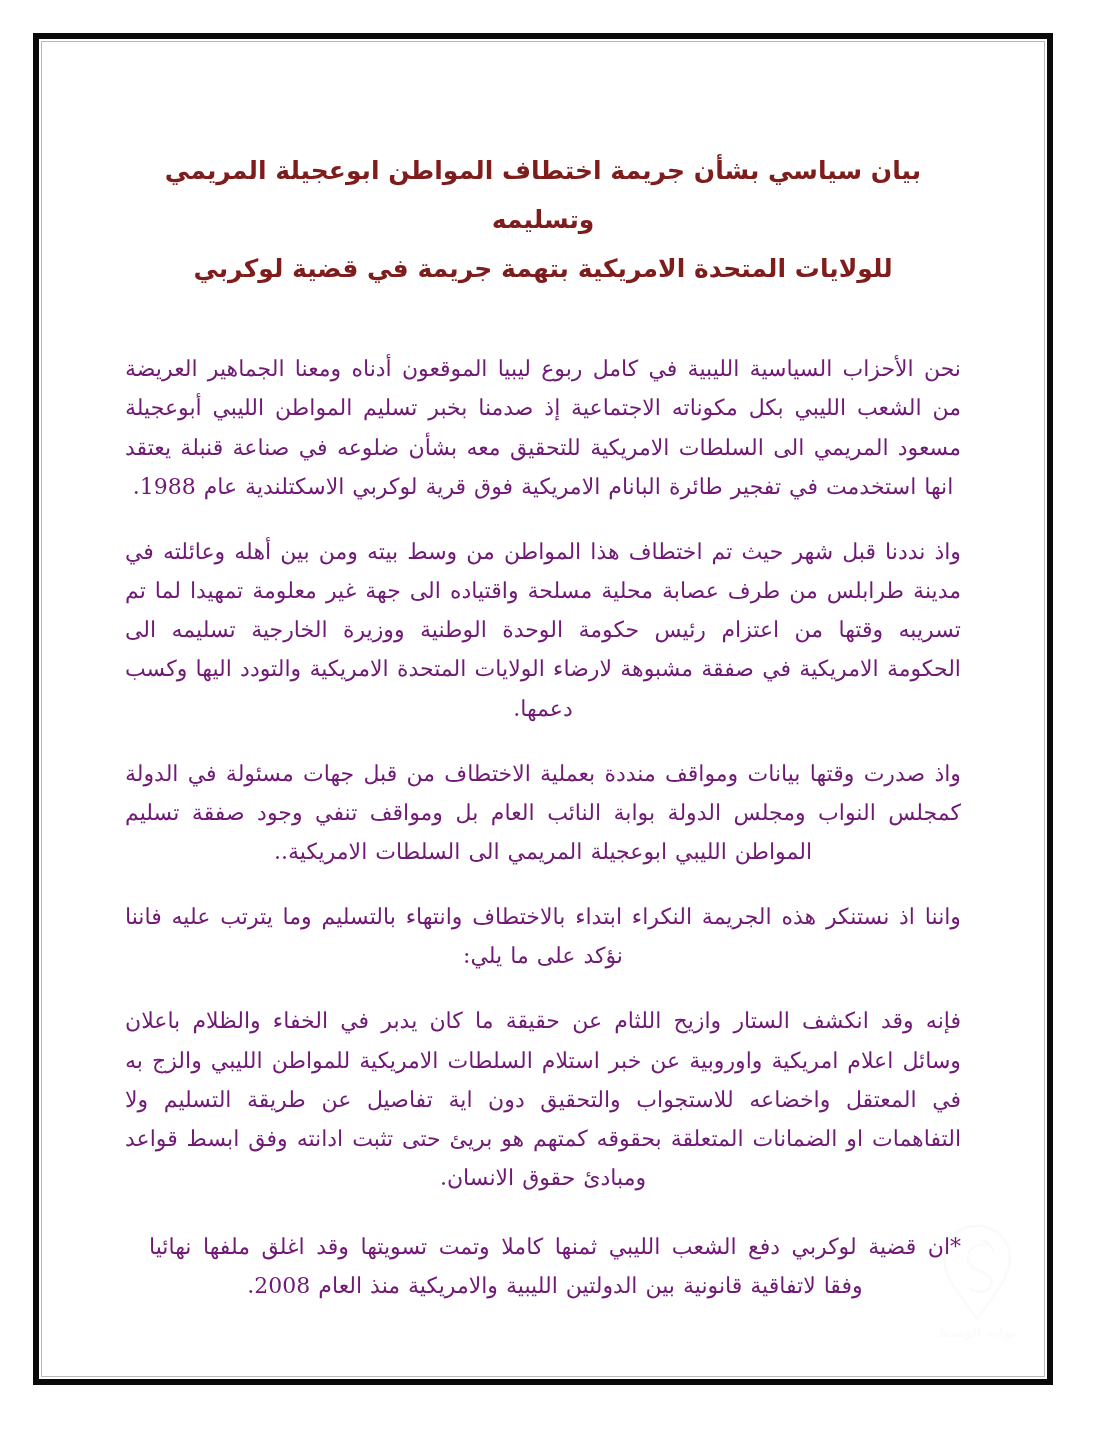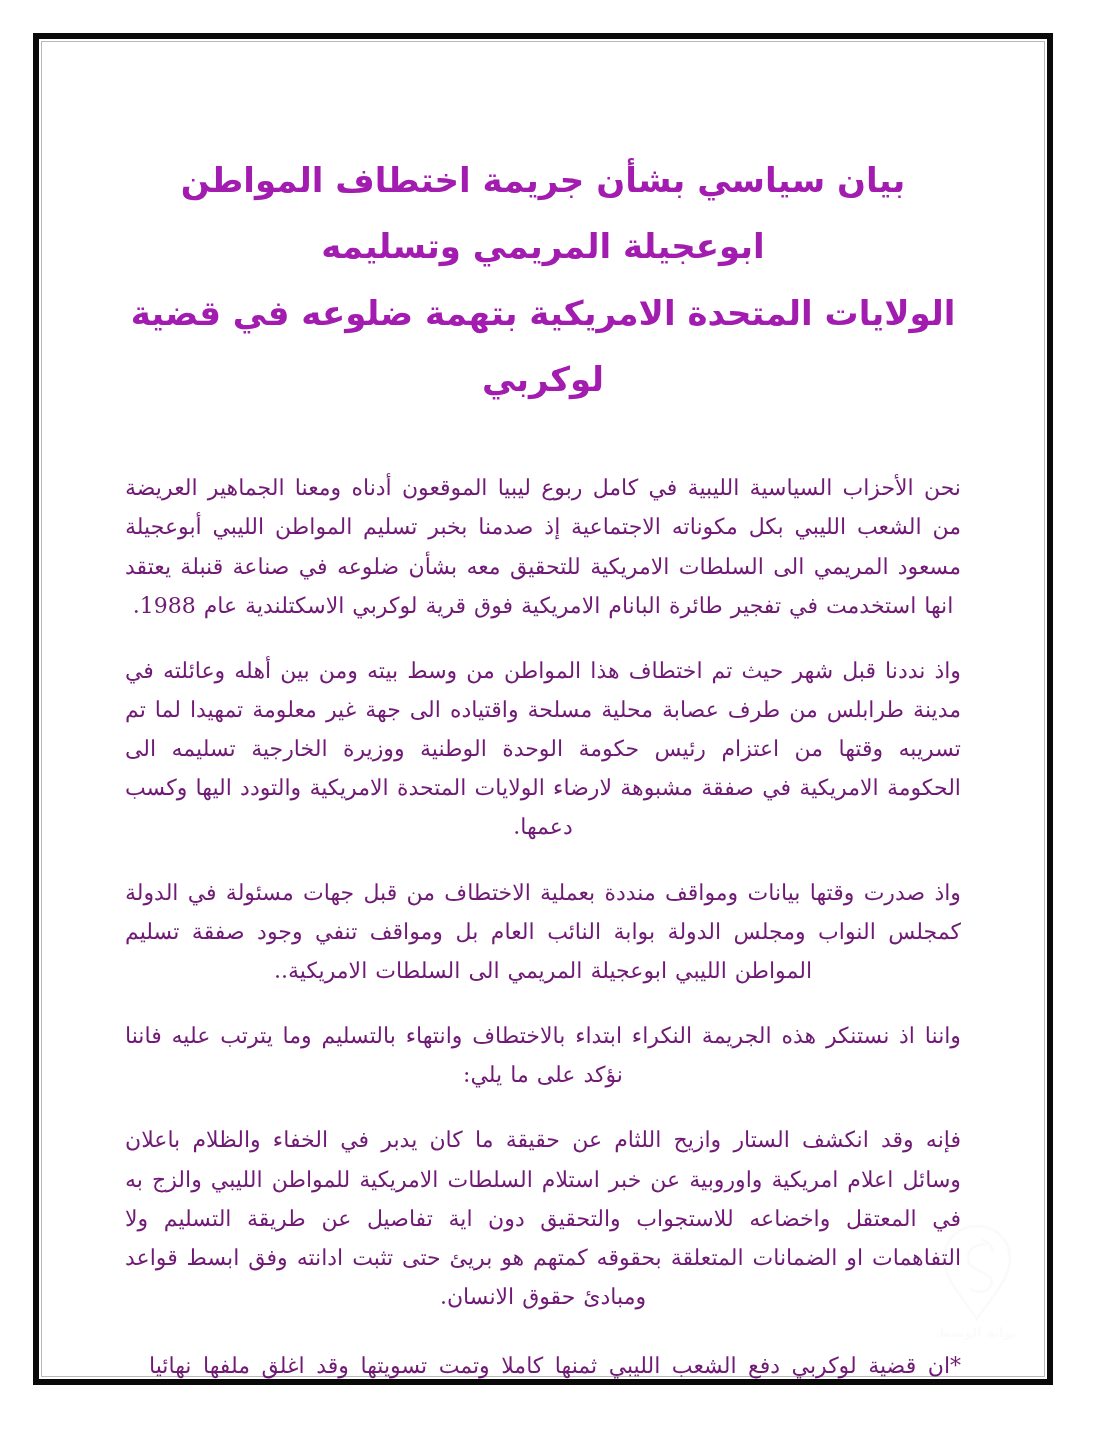--- a/index.html
+++ b/index.html
@@ -45,23 +45,23 @@
     box-sizing: border-box;
     padding: 108px 78px 0 78px;
     z-index: 2;
   }
 
   
   #statement-title {
     text-align: center;
     font-family: "DejaVu Sans", "Liberation Sans", sans-serif;
     font-weight: bold;
-    font-size: 34px;
+    font-size: 25px;
     line-height: 1.95;
-    color: #a21caf;
+    color: #7f1d1d;
     letter-spacing: 0px;
     margin: 0 0 56px 0;
     padding: 0 12px;
   }
   #statement-title .tline {
     display: block;
   }
 
   
   .body-block {
@@ -113,21 +113,21 @@
   }
 </style>
 </head>
 <body>
 
 <div id="document-page">
   <div id="page-inner">
 
     <h1 id="statement-title">
       <span class="tline">بيان سياسي بشأن جريمة اختطاف المواطن ابوعجيلة المريمي وتسليمه</span>
-      <span class="tline">الولايات المتحدة الامريكية بتهمة ضلوعه في قضية لوكربي</span>
+      <span class="tline">للولايات المتحدة الامريكية بتهمة جريمة في قضية لوكربي</span>
     </h1>
 
     <p class="body-block">نحن الأحزاب السياسية الليبية في كامل ربوع ليبيا الموقعون أدناه ومعنا الجماهير العريضة من الشعب الليبي بكل مكوناته الاجتماعية إذ صدمنا بخبر تسليم المواطن الليبي أبوعجيلة مسعود المريمي الى السلطات الامريكية للتحقيق معه بشأن ضلوعه في صناعة قنبلة يعتقد انها استخدمت في تفجير طائرة البانام الامريكية فوق قرية لوكربي الاسكتلندية عام 1988.</p>
     <p class="body-block">واذ نددنا قبل شهر حيث تم اختطاف هذا المواطن من وسط بيته ومن بين أهله وعائلته في مدينة طرابلس من طرف عصابة محلية مسلحة واقتياده الى جهة غير معلومة تمهيدا لما تم تسريبه وقتها من اعتزام رئيس حكومة الوحدة الوطنية ووزيرة الخارجية تسليمه الى الحكومة الامريكية في صفقة مشبوهة لارضاء الولايات المتحدة الامريكية والتودد اليها وكسب دعمها.</p>
     <p class="body-block">واذ صدرت وقتها بيانات ومواقف منددة بعملية الاختطاف من قبل جهات مسئولة في الدولة كمجلس النواب ومجلس الدولة بوابة النائب العام بل ومواقف تنفي وجود صفقة تسليم المواطن الليبي ابوعجيلة المريمي الى السلطات الامريكية..</p>
     <p class="body-block">واننا اذ نستنكر هذه الجريمة النكراء ابتداء بالاختطاف وانتهاء بالتسليم وما يترتب عليه فاننا نؤكد على ما يلي:</p>
     <p class="body-block">فإنه وقد انكشف الستار وازيح اللثام عن حقيقة ما كان يدبر في الخفاء والظلام باعلان وسائل اعلام امريكية واوروبية عن خبر استلام السلطات الامريكية للمواطن الليبي والزج به في المعتقل واخضاعه للاستجواب والتحقيق دون اية تفاصيل عن طريقة التسليم ولا التفاهمات او الضمانات المتعلقة بحقوقه كمتهم هو بريئ حتى تثبت ادانته وفق ابسط قواعد ومبادئ حقوق الانسان.</p>
     <p class="body-block bullet-item">*ان قضية لوكربي دفع الشعب الليبي ثمنها كاملا وتمت تسويتها وقد اغلق ملفها نهائيا وفقا لاتفاقية قانونية بين الدولتين الليبية والامريكية منذ العام 2008.</p>
 
   </div>

